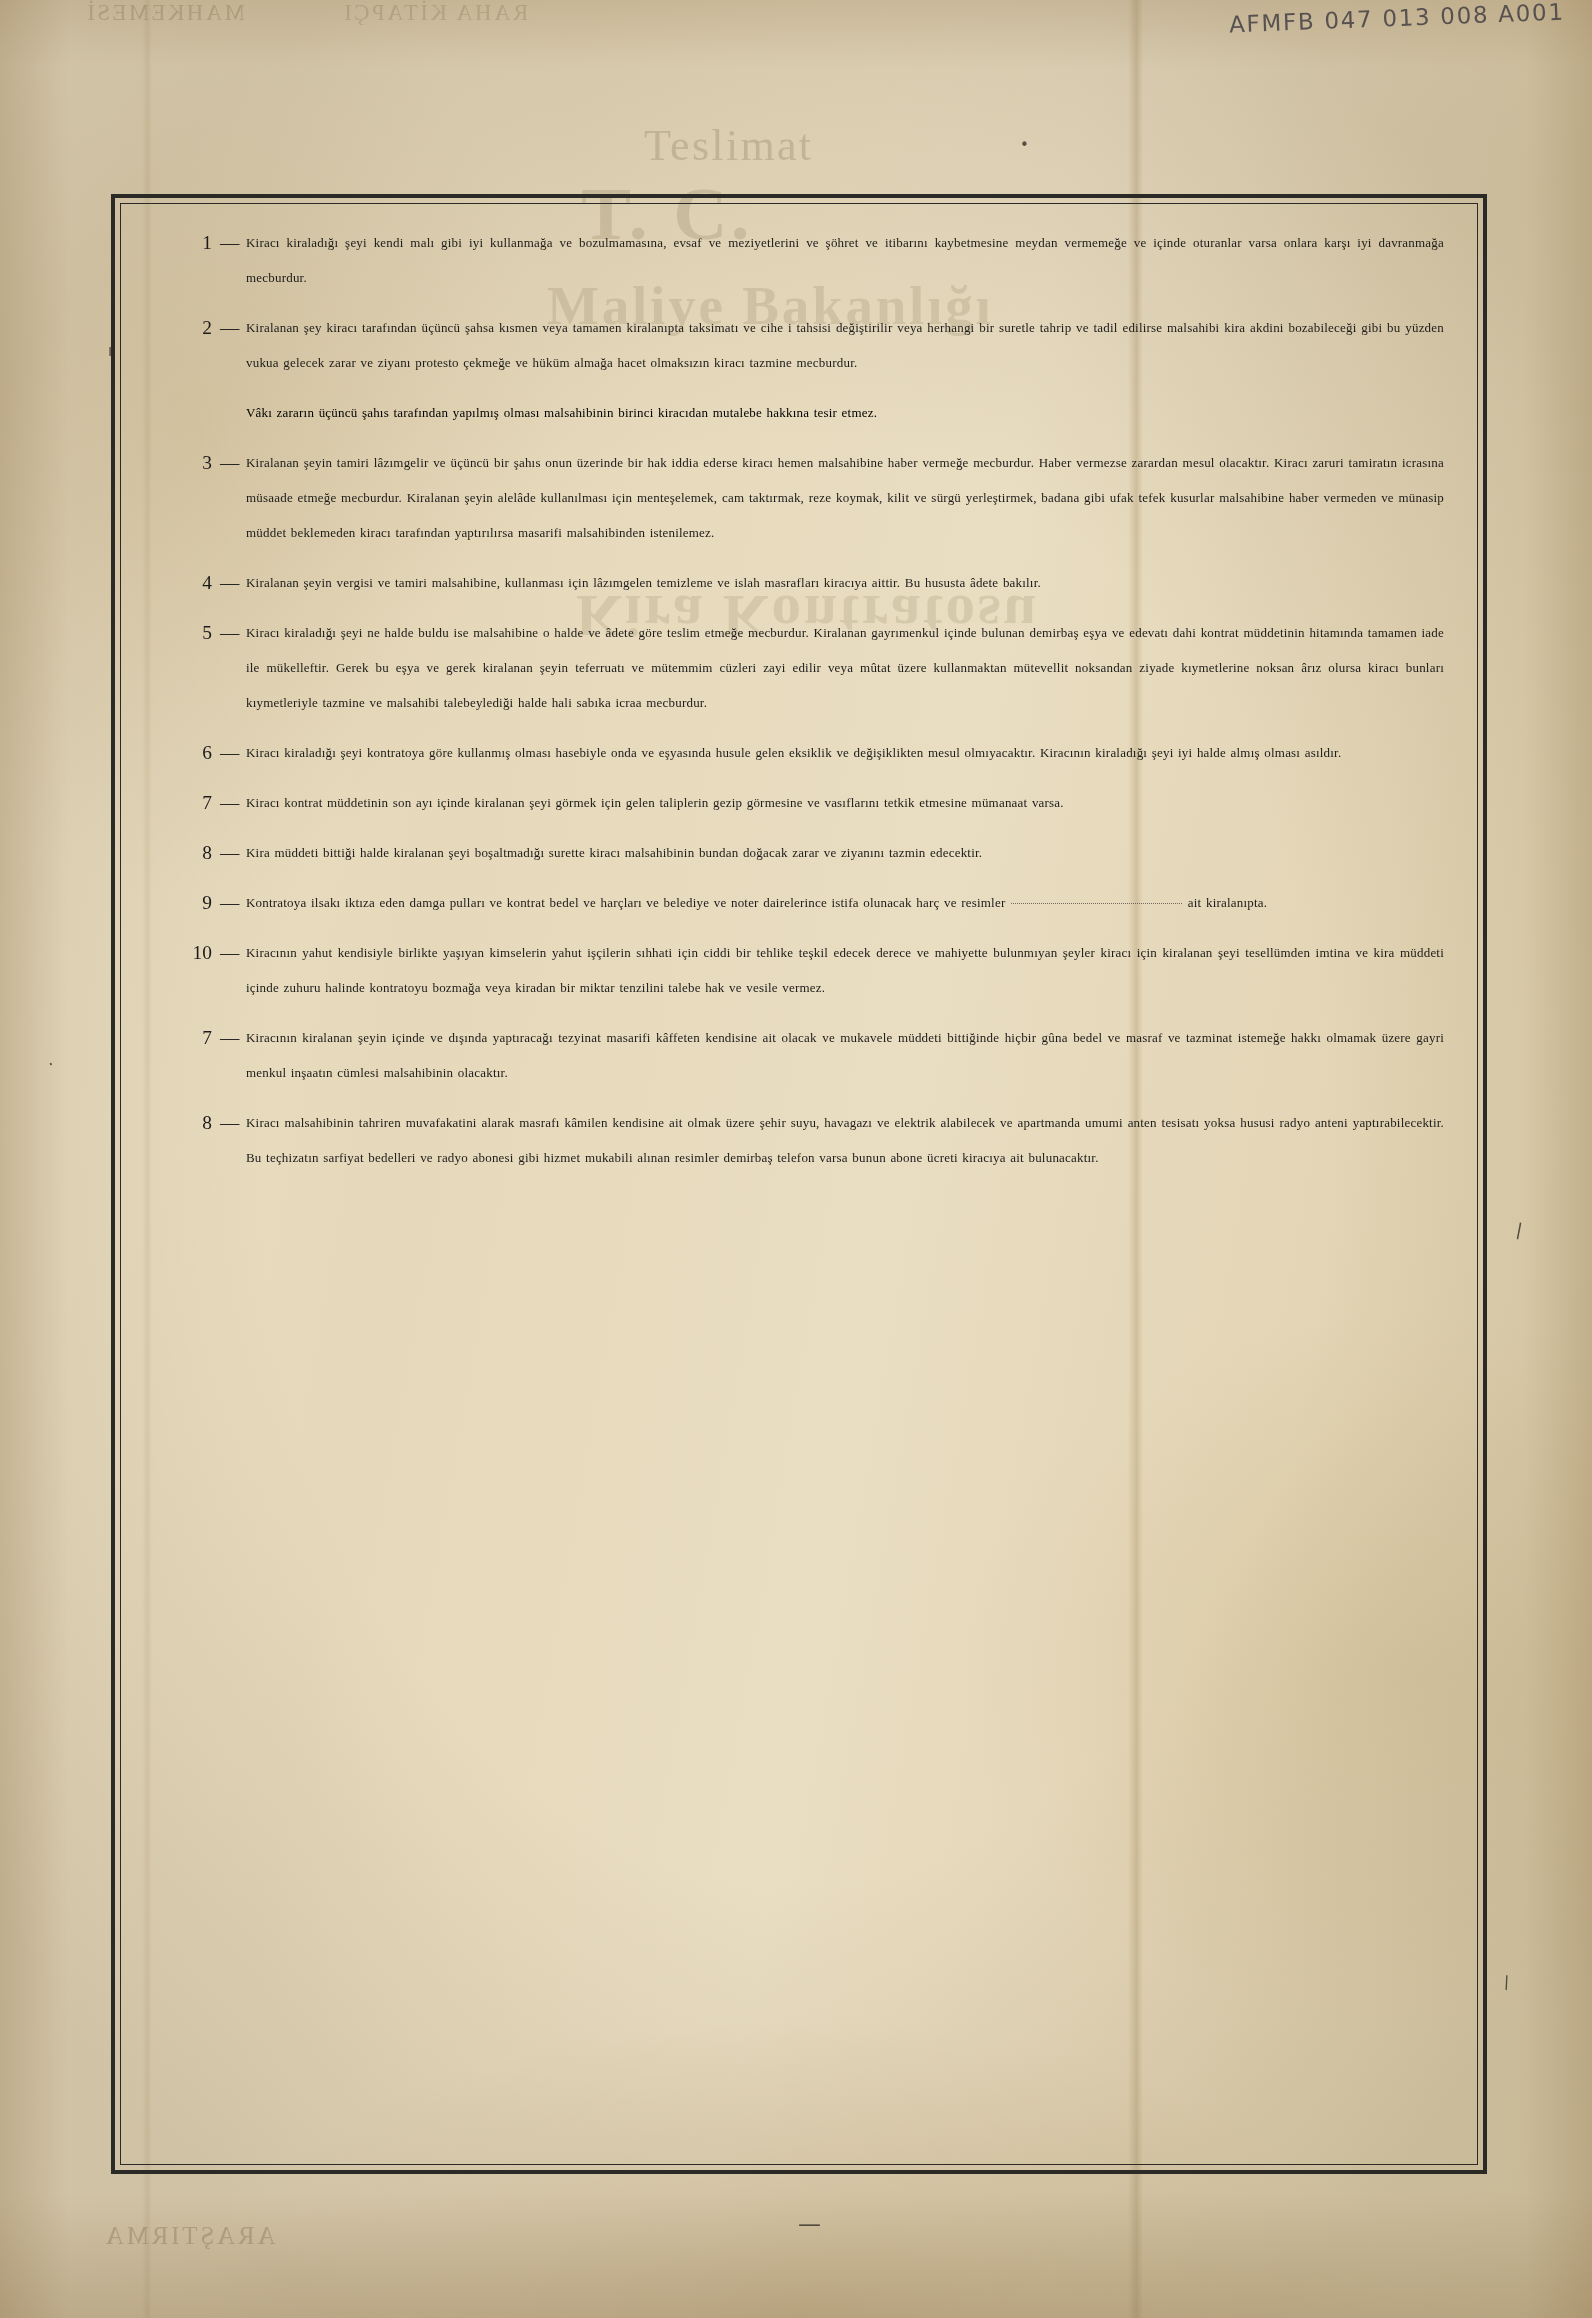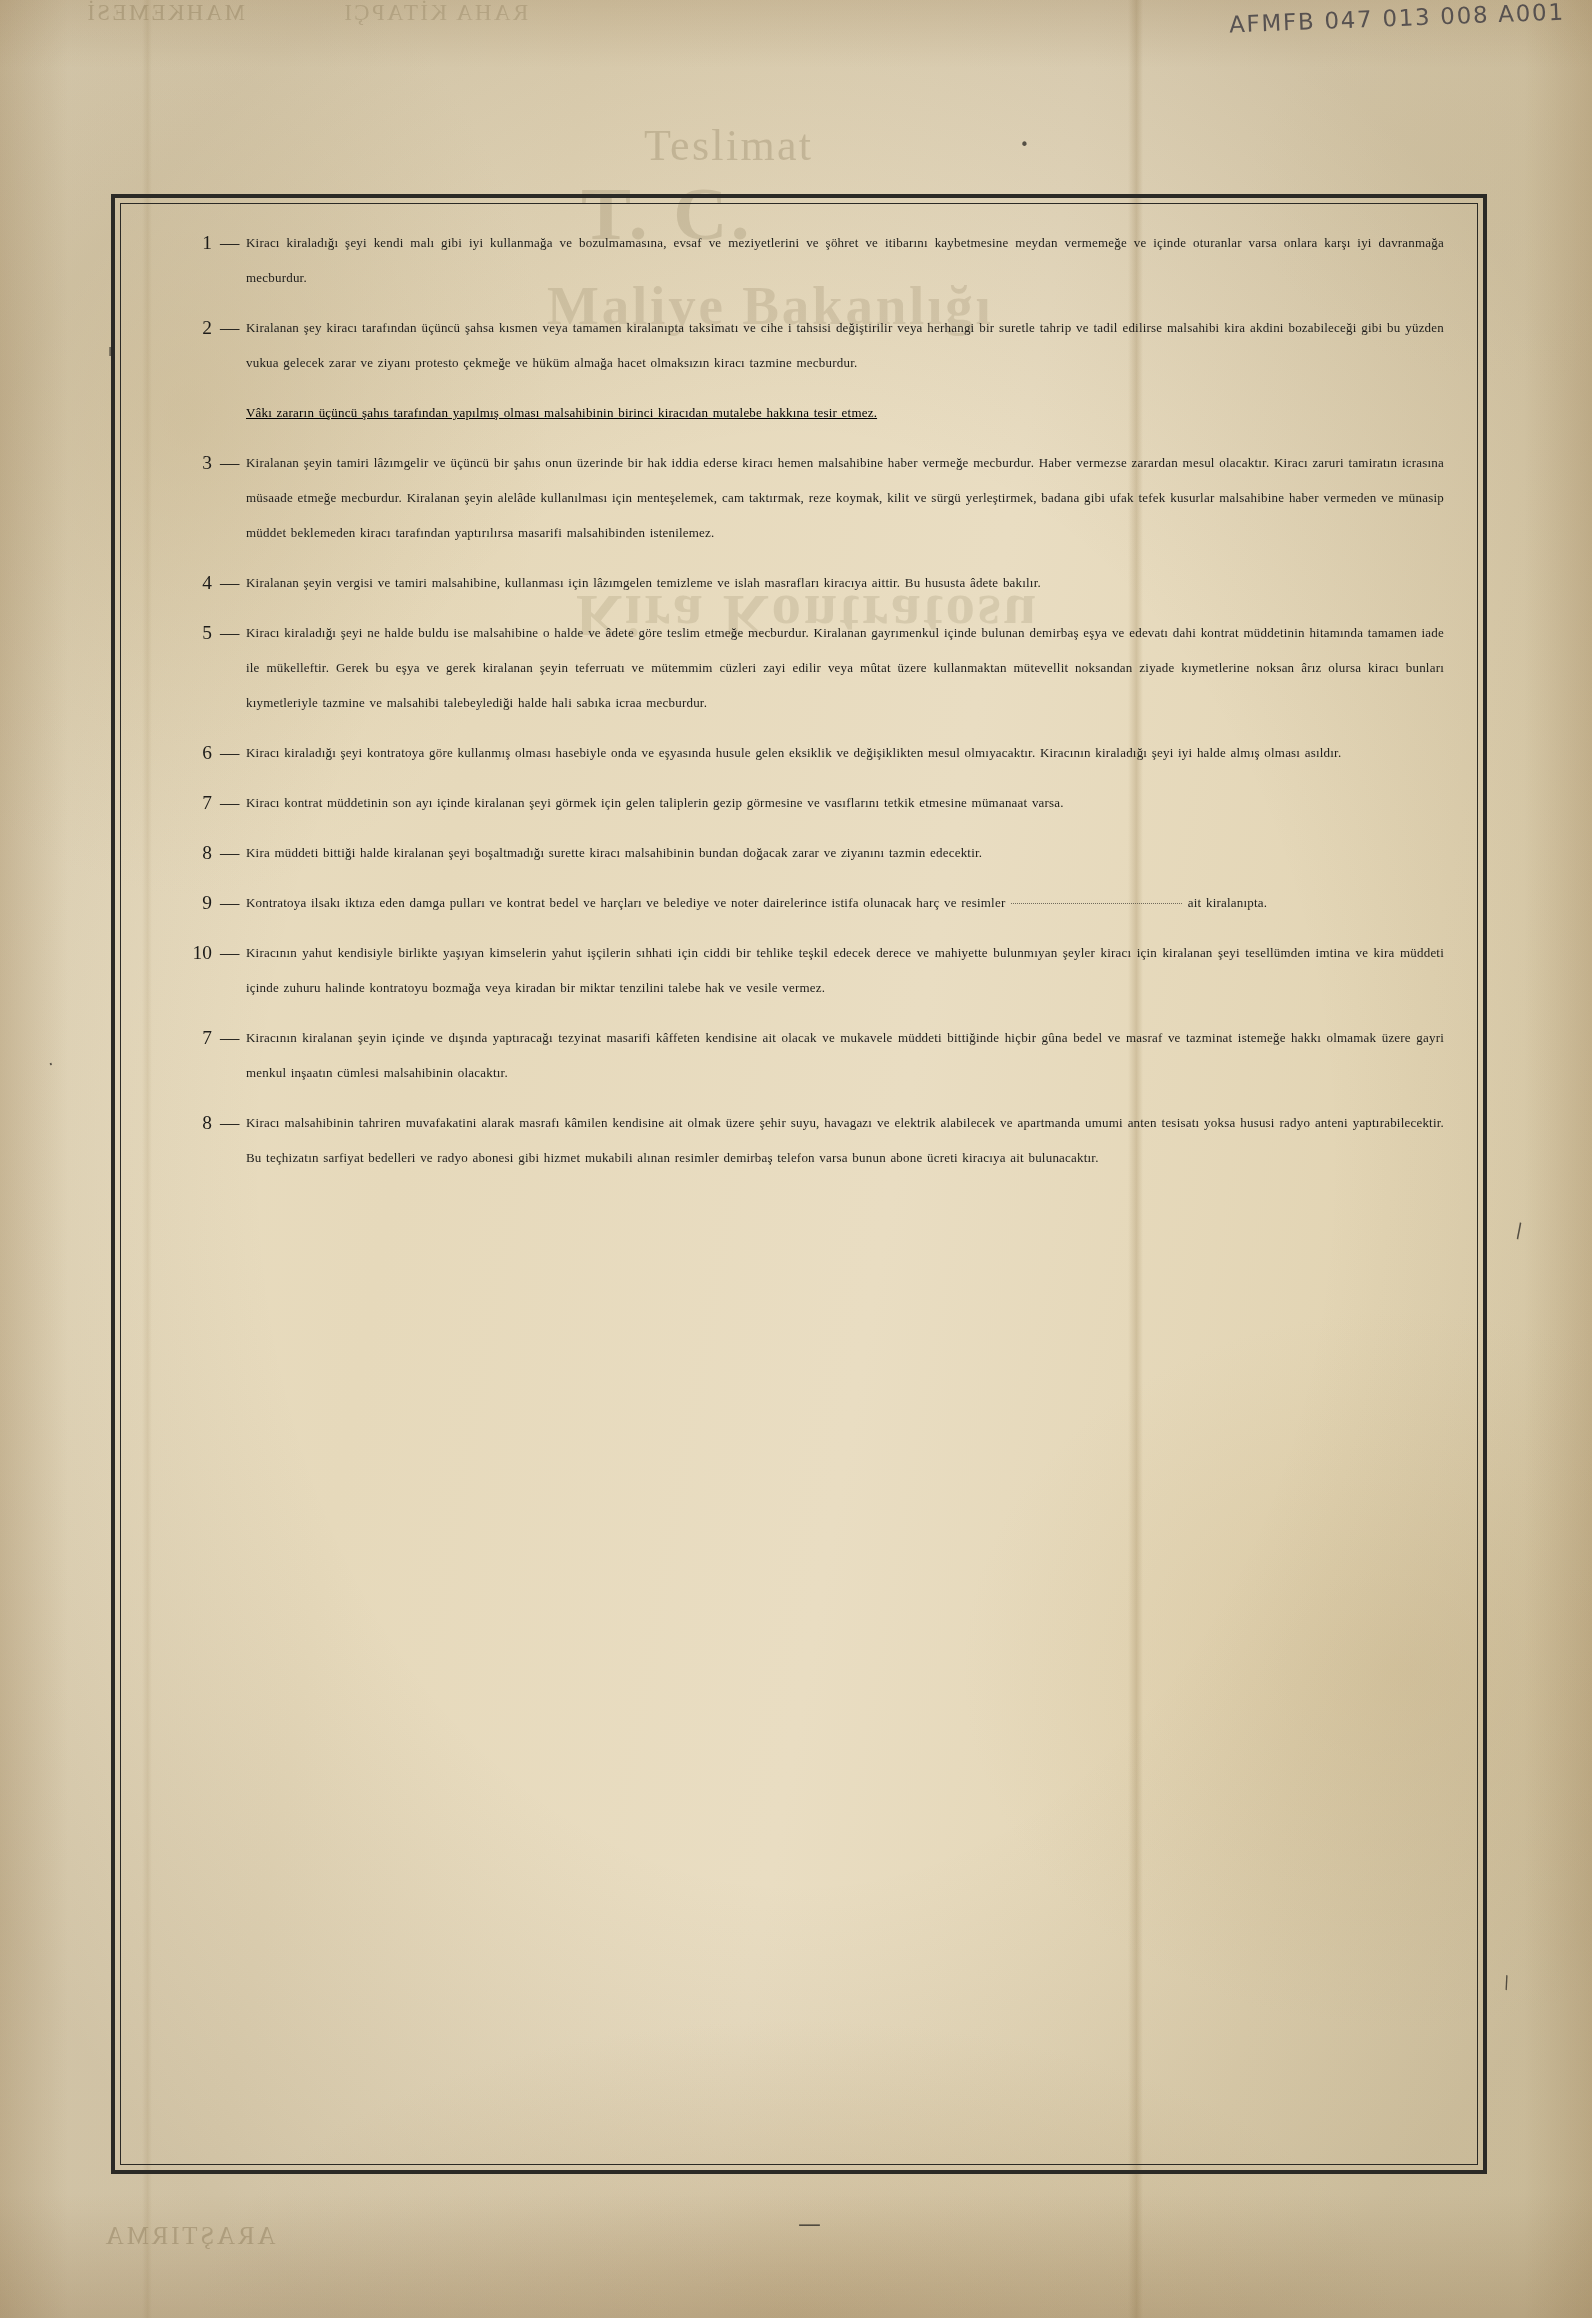--- a/index.html
+++ b/index.html
@@ -156,21 +156,20 @@
     font-size: 13px;
     line-height: 35px;
     text-align: justify;
     text-justify: inter-word;
     letter-spacing: 0.2px;
     word-spacing: 1.1px;
   }
   .sub-para {
     display: flex;
     margin-bottom: 15px;
-    text-decoration: underline;
   }
   .sub-para .num, .sub-para .dash { visibility: hidden; }
 
   .dotline {
     display: inline-block;
     width: 171px;
     border-bottom: 1.7px dotted #4a463c;
     vertical-align: 3.4px;
     margin: 0 5.7px;
     opacity: .75;

